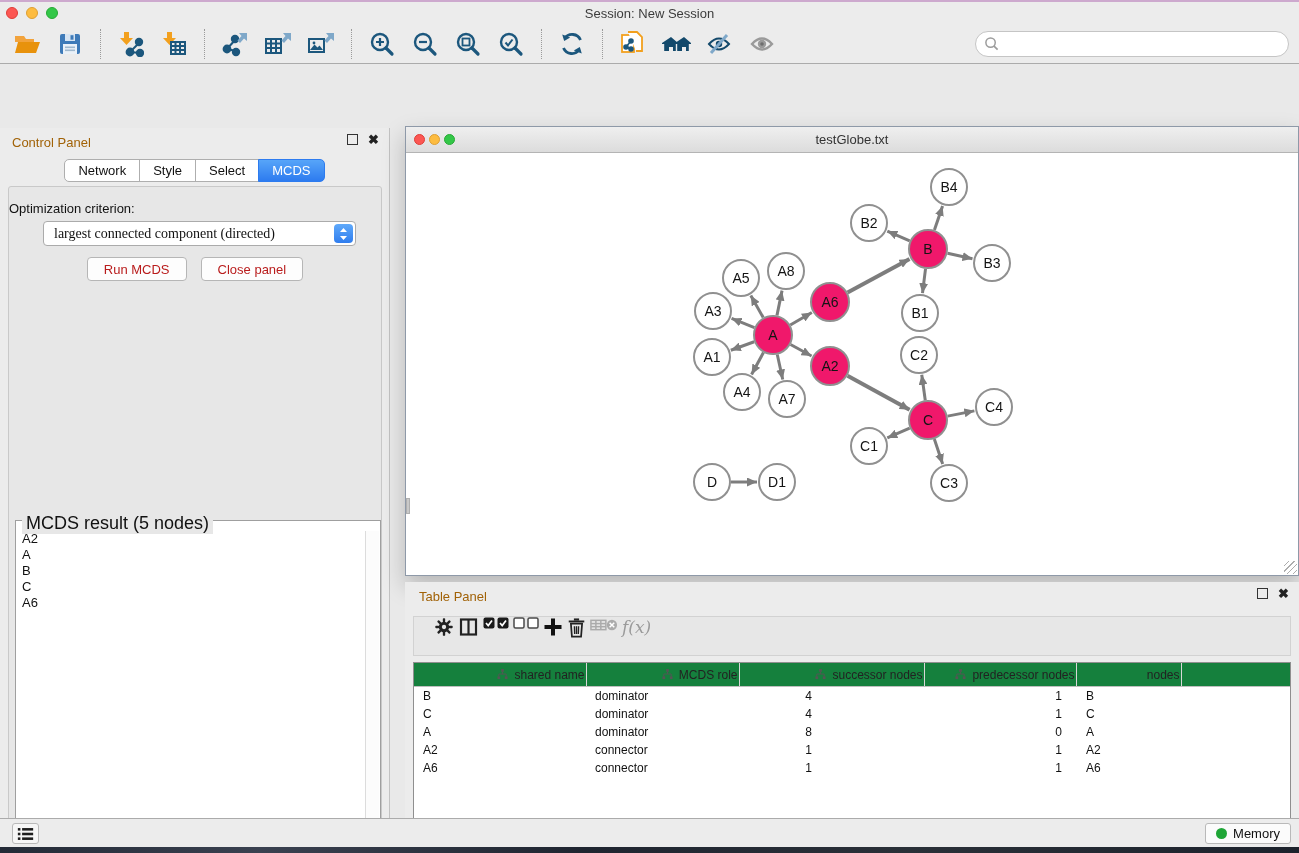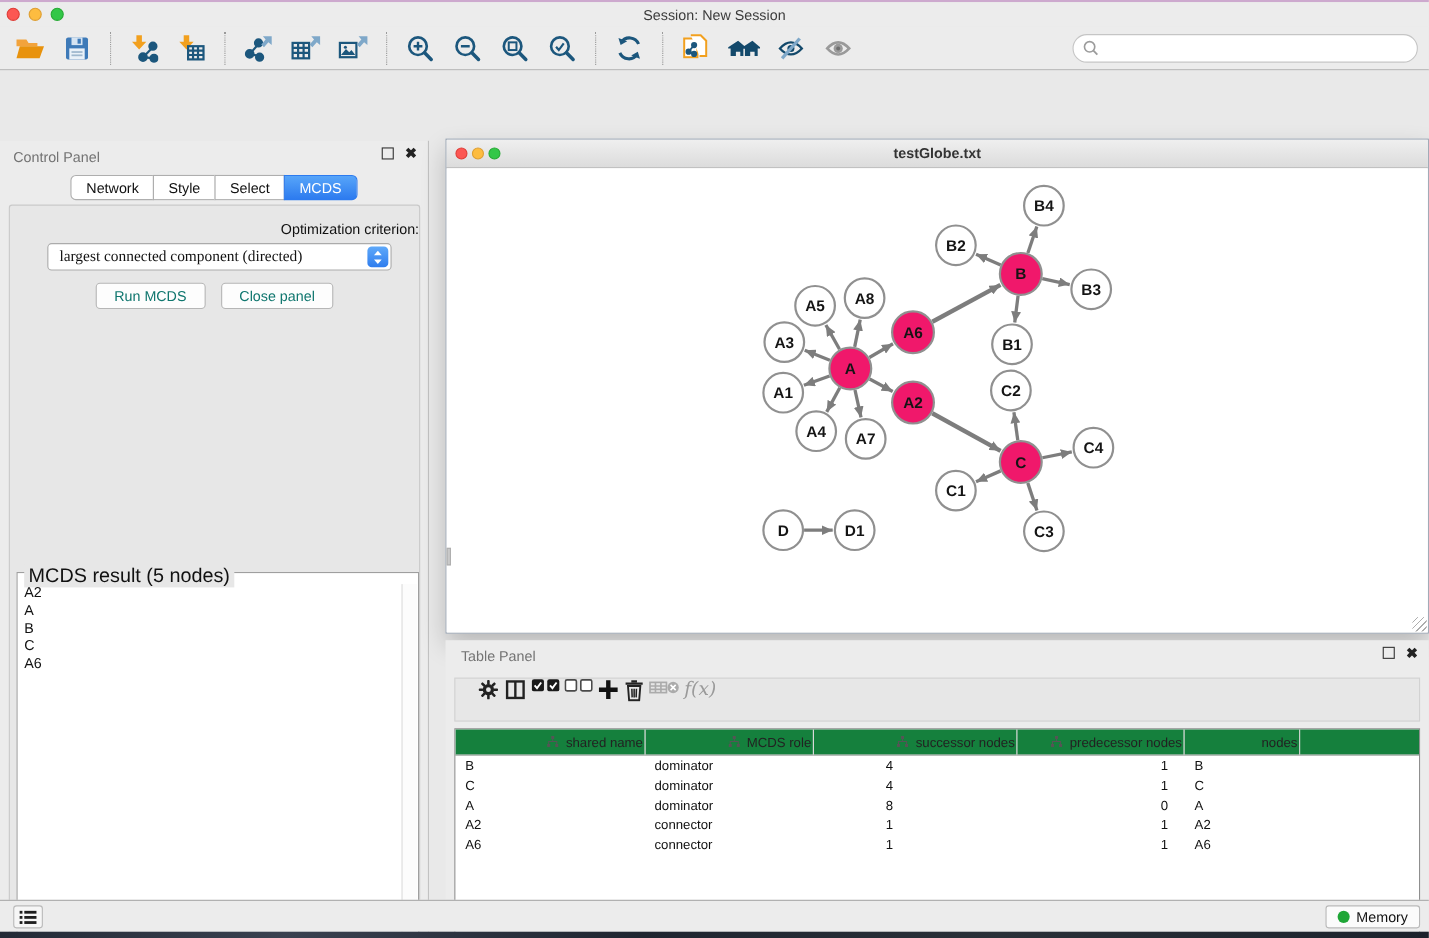--- a/index.html
+++ b/index.html
@@ -22,46 +22,46 @@
   .sep{width:0;height:30px;border-left:1px dotted #9A9A9A;margin:0 4px;}
   .searchbox{margin-left:auto;width:296px;height:24px;background:#FFF;border:1px solid #C5C5C5;border-radius:13px;display:flex;align-items:center;padding:0 8px;}
   .searchbox input{border:none;outline:none;flex:1;font-size:13px;font-family:"Liberation Sans",sans-serif;background:transparent;}
 
   
   .workspace{position:absolute;left:0;top:64px;width:100%;height:754px;background:#E9E9E9;}
 
   
   .control-panel{position:absolute;left:0;top:64px;width:390px;height:754px;background:#ECECEC;border-right:1px solid #C2C2C2;box-sizing:border-box;}
   .panel-header{position:relative;height:28px;}
-  .panel-title{position:absolute;left:12px;top:7px;font-size:13px;color:#737373;}
+  .panel-title{position:absolute;left:12px;top:7px;font-size:13px;color:#a16207;}
   .panel-btns{position:absolute;right:10px;top:6px;display:flex;gap:10px;align-items:center;}
   .float-btn{width:9px;height:9px;border:1.5px solid #333;display:inline-block;}
   .close-btn{font-size:13px;font-weight:bold;color:#222;line-height:11px;}
   .cp-tabs{position:absolute;left:0;right:0;top:31px;text-align:center;}
   .seg{display:inline-flex;}
   .seg .tab{background:#FFF;border:1px solid #AEAEAE;margin-left:-1px;height:21px;line-height:21px;padding:0 13px;font-size:13px;color:#111;}
   .seg .tab:first-child{border-radius:5px 0 0 5px;margin-left:0;}
   .seg .tab:last-child{border-radius:0 5px 5px 0;}
   .seg .tab.active{background:linear-gradient(#57A5F9,#2D7BEF);border-color:#2D7BEF;color:#FFF;}
   .cp-body{position:absolute;left:8px;top:58px;width:374px;height:678px;background:#E7E7E7;border:1px solid #C9C9C9;border-radius:3px;box-sizing:border-box;}
-  .opt-label{position:absolute;left:0;right:0;top:14px;text-align:right;font-size:13px;color:#111;}
+  .opt-label{position:absolute;left:0;right:17px;top:14px;text-align:left;font-size:13px;color:#111;}
   .cp-select{position:absolute;left:34px;top:34px;width:313px;height:25px;background:#FFF;border:1px solid #ABABAB;border-radius:4px;box-sizing:border-box;font-family:Liberation Serif, serif;}
   .cp-select .val{position:absolute;left:10px;top:4px;font-size:14px;color:#111;white-space:nowrap;}
   .stepper{position:absolute;right:2px;top:2px;width:19px;height:19px;border-radius:4px;background:linear-gradient(#5FA9FA,#2F7DEE);display:flex;flex-direction:column;align-items:center;justify-content:center;}
   .stepper svg{display:block;}
   .cp-buttons{position:absolute;left:0;right:0;top:70px;display:flex;justify-content:center;gap:14px;}
-  .btn{height:24px;padding:0 16px;background:#FDFDFD;border:1px solid #B6B6B6;border-radius:4px;font-size:13px;font-family:"Liberation Sans",sans-serif;color:#0f766e;}
+  .btn{height:24px;padding:0 16px;background:#FDFDFD;border:1px solid #B6B6B6;border-radius:4px;font-size:13px;font-family:"Liberation Sans",sans-serif;color:#b91c1c;}
   .result-box{position:absolute;left:6px;top:333px;width:366px;height:341px;border:1px solid #9F9F9F;background:#FFF;box-sizing:border-box;}
   .result-legend{position:absolute;left:6px;top:-8px;background:#E7E7E7;padding:0 4px;font-size:18px;color:#111;}
   .result-list{position:absolute;left:1px;top:10px;right:15px;bottom:1px;padding-left:5px;font-size:13px;line-height:16px;color:#111;overflow:hidden;}
   .result-list .item{height:16px;}
   .scroll-track{position:absolute;right:1px;top:10px;bottom:1px;width:13px;border-left:1px solid #DCDCDC;background:#FCFCFC;}
 
   
-  .network-window{position:absolute;left:405px;top:62px;width:894px;height:450px;border:1px solid #8E99A8;box-sizing:border-box;background:#FFF;box-shadow:0 10px 22px rgba(0,0,0,0.22);font-weight:bold;}
+  .network-window{position:absolute;left:405px;top:62px;width:894px;height:450px;border:1px solid #8E99A8;box-sizing:border-box;background:#FFF;box-shadow:0 10px 22px rgba(0,0,0,0.22);}
   .nw-titlebar{position:relative;height:25px;background:linear-gradient(#EFEFEF,#DCDCDC);border-bottom:1px solid #B4B4B4;}
   .nw-traffic{position:absolute;left:8px;top:7px;display:flex;gap:4px;}
   .tl.sm{width:11px;height:11px;}
   .nw-title{position:absolute;left:0;right:0;top:5px;text-align:center;font-size:13px;color:#333;}
   .nw-canvas{position:relative;height:422px;background:#FFF;}
   .edge-grip{position:absolute;left:0px;top:345px;width:4px;height:16px;background:#C9C9C9;border:1px solid #AFAFAF;box-sizing:border-box;}
   .resize-grip{position:absolute;right:1px;bottom:1px;width:13px;height:13px;background:repeating-linear-gradient(135deg,transparent 0 3px,#ADADAD 3px 4px);}
 
   
   .table-panel{position:absolute;left:405px;top:518px;width:894px;height:294px;background:#ECECEC;}

